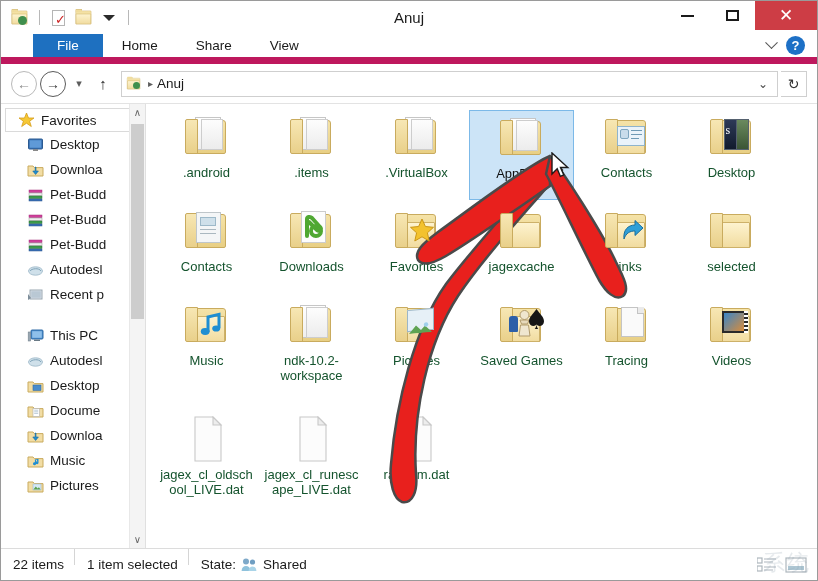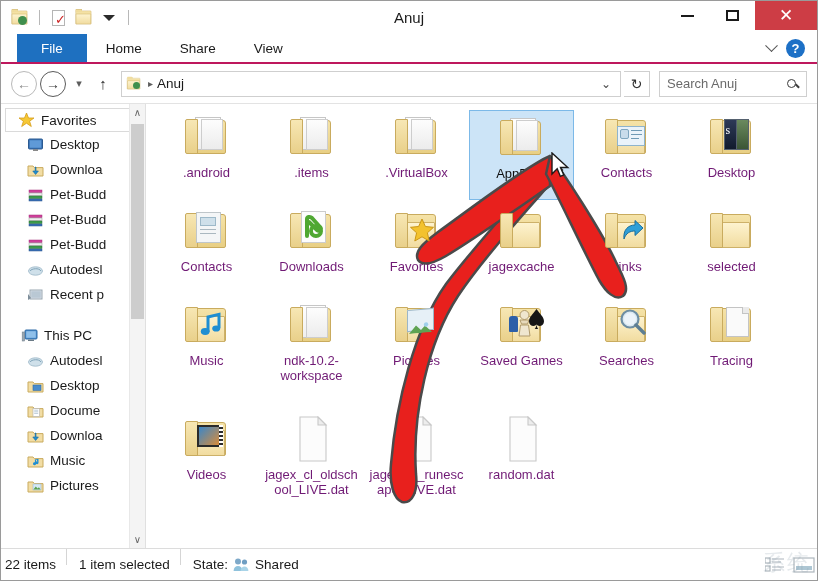--- a/index.html
+++ b/index.html
@@ -35,23 +35,23 @@
   .wc { width: 45px; height: 29px; display: flex; align-items: center; justify-content: center; background: #ffffff; }
   .wc.close { width: 62px; background: #cd3d45; }
   .wc-min { width: 13px; height: 2px; background: #1a1a1a; }
   .wc-max { width: 13px; height: 11px; border: 2px solid #1a1a1a; }
   .wc-x { color: #fff; font-size: 17px; line-height: 1; font-weight: 300; }
 
   
   .ribbon {
     height: 30px; flex: 0 0 30px;
     background: #ffffff;
-    border-bottom: 2px solid #be185d;
+    border-bottom: 7px solid #be185d;
     display: flex; align-items: stretch;
-    padding-left: 16px;
+    padding-left: 32px;
   }
   .tab {
     padding: 0 19px; display: flex; align-items: center;
     font-size: 13.5px; color: #1a1a1a; cursor: default;
   }
   .tab.file { background: #1e70c0; color: #ffffff; padding: 0 24px; }
   .ribbon-right { margin-left: auto; display: flex; align-items: center; gap: 10px; padding-right: 12px; }
   .chev-down { width: 9px; height: 9px; border-right: 1.6px solid #555; border-bottom: 1.6px solid #555; transform: rotate(45deg) translate(-2px,-2px); }
   .help-btn {
     width: 19px; height: 19px; border-radius: 50%;
@@ -101,21 +101,21 @@
 
   
   .sidebar {
     width: 145px; flex: 0 0 145px;
     background: #ffffff;
     border-right: 1px solid #e0e0e0;
     position: relative; overflow: hidden;
   }
   .nav-list { padding-top: 3px; }
   .nav-row { height: 25px; display: flex; align-items: center; padding-left: 10px; gap: 6px; white-space: nowrap; }
-  .nav-row.header { padding-left: 20px; }
+  .nav-row.header { padding-left: 26px; }
   .nav-row.favorites-hdr { border: 1px solid #dadada; margin: 1px 6px 0 4px; height: 24px; padding-left: 12px; }
   .nav-row.child { padding-left: 26px; }
   .nav-label { font-size: 13.5px; color: #1a1a1a; }
   .nav-ico { width: 17px; height: 16px; flex: 0 0 17px; position: relative; }
   .nav-gap { height: 16px; }
 
   .sb-track {
     position: absolute; right: 0; top: 0; bottom: 0; width: 16px;
     background: #f4f4f4; border-left: 1px solid #e8e8e8;
   }
@@ -127,32 +127,32 @@
   .content { flex: 1 1 auto; position: relative; background: #ffffff; overflow: hidden; padding: 6px 0 0 8px; }
   .grid { display: flex; flex-wrap: wrap; align-content: flex-start; }
   .item {
     width: 105px; height: 90px;
     display: flex; flex-direction: column; align-items: center;
     padding-top: 4px; margin: 0 0 4px 0; position: relative;
   }
   .item.tall { height: 110px; }
   .item-icon { width: 48px; height: 46px; position: relative; flex: 0 0 46px; }
   .item-label {
-    margin-top: 5px; font-size: 13px; color: #701a75;
+    margin-top: 5px; font-size: 13px; color: #14532d;
     text-align: center; line-height: 15px; width: 96px;
     word-break: break-word;
   }
   .item.selected { background: #cce4f7; border: 1px solid #7cb9e8; }
   .item.selected .item-label { color: #101010; }
 
   
   .statusbar {
     height: 32px; flex: 0 0 32px;
     background: #ffffff; border-top: 1px solid #dcdcdc;
-    display: flex; padding: 0 4px;
+    display: flex; padding: 0 12px;
     position: relative;
   }
   .status-seg { font-size: 13.5px; color: #1a1a1a; padding-right: 10px; display:flex; align-items:center; gap:5px;}
   .status-div { width: 1px; height: 16px; background: #d5d5d5; margin-right: 12px; }
   .viewmodes { margin-left: auto; display: flex; gap: 8px; align-items: center; opacity: 0.5; }
   .vm { width: 20px; height: 16px; position: relative; }
 
   
   .watermark {
     position: absolute; right: 6px; bottom: 2px;
@@ -267,24 +267,20 @@
         </div>
         <div style="position:absolute;left:7px;top:6px;width:7px;height:7px;border-radius:50%;background:#3f8f4d;"></div>
       </div>
       <span class="crumb-arrow">▸</span>
       <span class="crumb-text">Anuj</span>
       <span class="crumb-tail">
         <span class="crumb-chev">⌄</span>
       </span>
     </div>
     <div class="refresh-btn">↻</div>
-    <div class="searchbox">
-      <span class="search-ph">Search Anuj</span>
-      <span class="mag"></span>
-    </div>
   </div>
 
   <div class="body">
 
     <div class="sidebar">
       <div class="nav-list">
 
         <div class="nav-row favorites-hdr">
           <span class="nav-ico">
             <svg width="17" height="16" viewBox="0 0 17 16">
@@ -654,35 +650,20 @@
             <div class="badge" style="left:30px;top:6px;">
               <svg width="17" height="22" viewBox="0 0 17 22">
                   <path d="M8.5 1C5 6 1 9 1 13.2 1 16 3 18 5.6 18c1.3 0 2.2-.6 2.9-1.4-.3 2-.9 3.6-1.8 4.4h3.6c-.9-.8-1.5-2.4-1.8-4.4.7.8 1.6 1.4 2.9 1.4C14 18 16 16 16 13.2 16 9 12 6 8.5 1z" fill="#161616"></path>
                 </svg>
             </div>
             <div class="fld-open-left"></div>
           </div>
           <div class="item-label">Saved Games</div>
         </div>
 
-        <div class="item tall">
-          <div class="item-icon">
-            <div class="fld-back"></div>
-              <div class="fld-front"></div>
-            <div class="badge" style="left:15px;top:6px;">
-              <svg width="28" height="28" viewBox="0 0 28 28">
-                  <circle cx="12" cy="11" r="8.5" fill="#dbe9f2" stroke="#6d8ea3" stroke-width="2.2"></circle>
-                  <circle cx="12" cy="11" r="6" fill="#eef6fb" opacity="0.85"></circle>
-                  <path d="M18 17l8 8" stroke="#5d7e93" stroke-width="3.4" stroke-linecap="round"></path>
-                </svg>
-            </div>
-            <div class="fld-open-left"></div>
-          </div>
-          <div class="item-label">Searches</div>
-        </div>
 
         <div class="item tall">
           <div class="item-icon">
             <div class="fld-back"></div>
             <div class="badge" style="left:18px;top:5px;width:23px;height:30px;background:#fafafa;border:1px solid #c4c4c4;"></div>
             <div class="badge" style="left:34px;top:5px;width:7px;height:7px;background:#eaeaea;border-left:1px solid #c4c4c4;border-bottom:1px solid #c4c4c4;"></div>
             <div class="fld-open-left"></div>
           </div>
           <div class="item-label">Tracing</div>
         </div>

